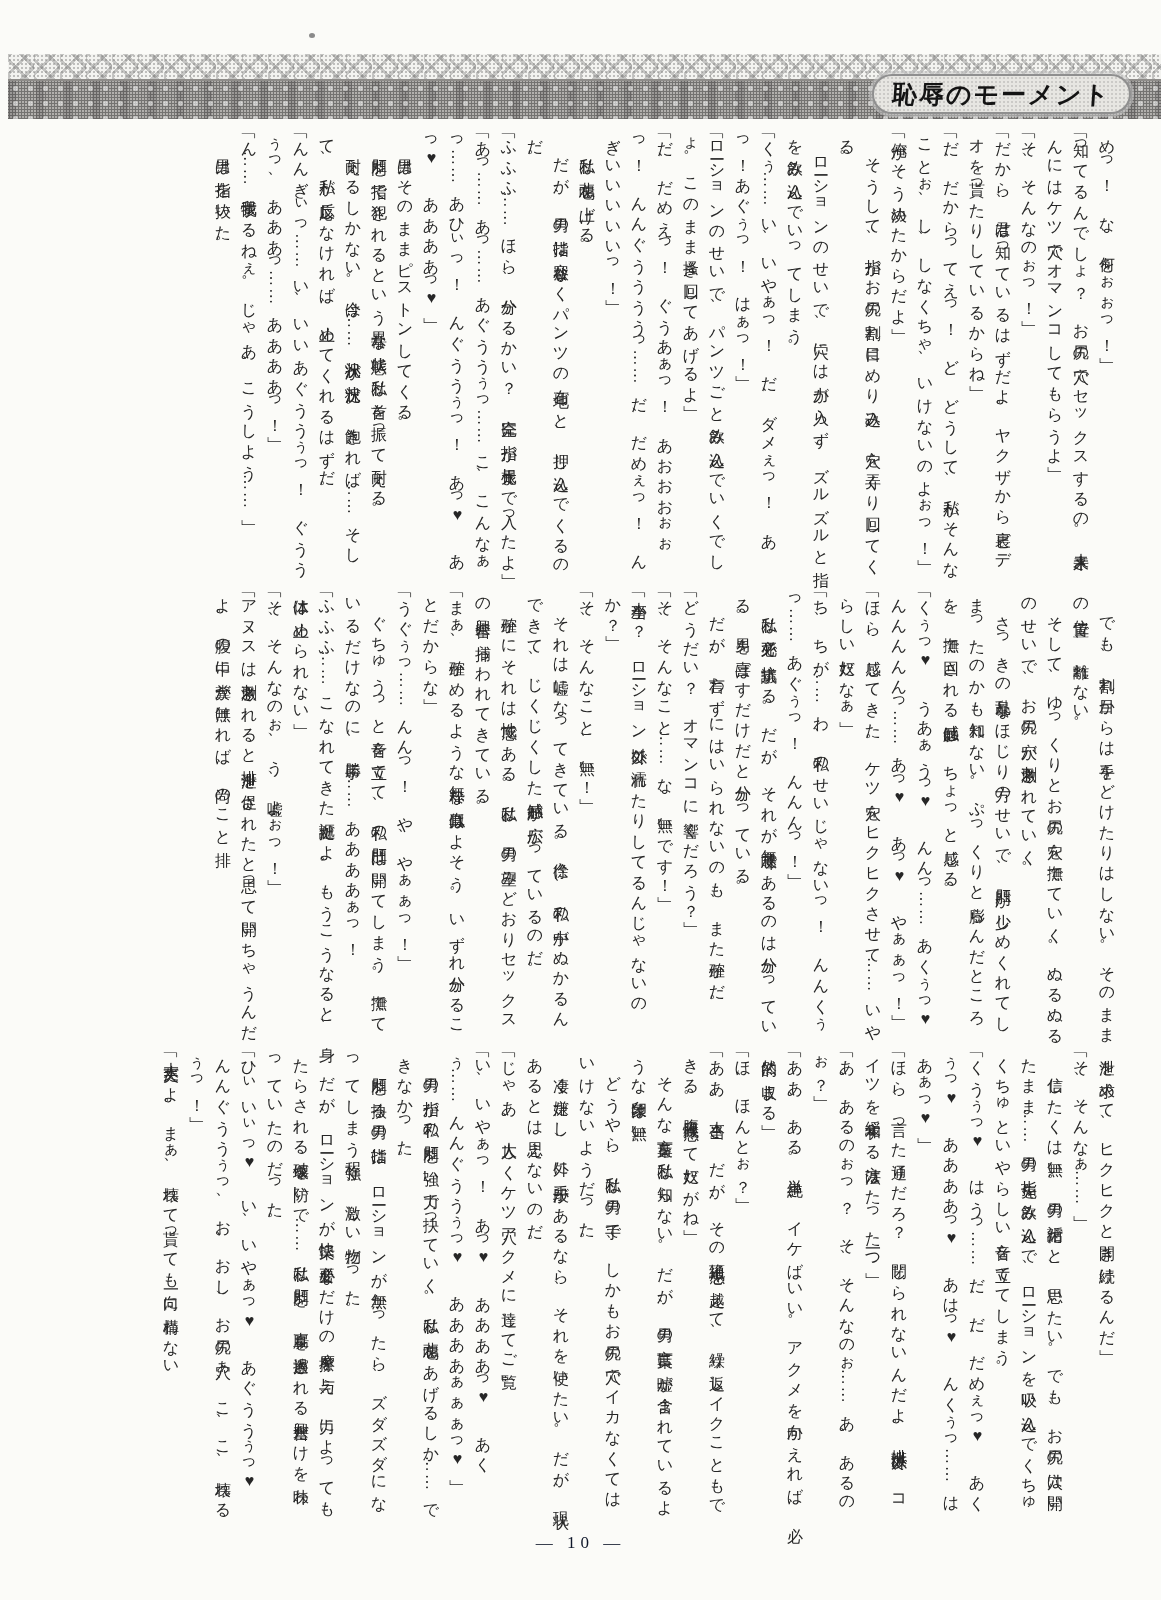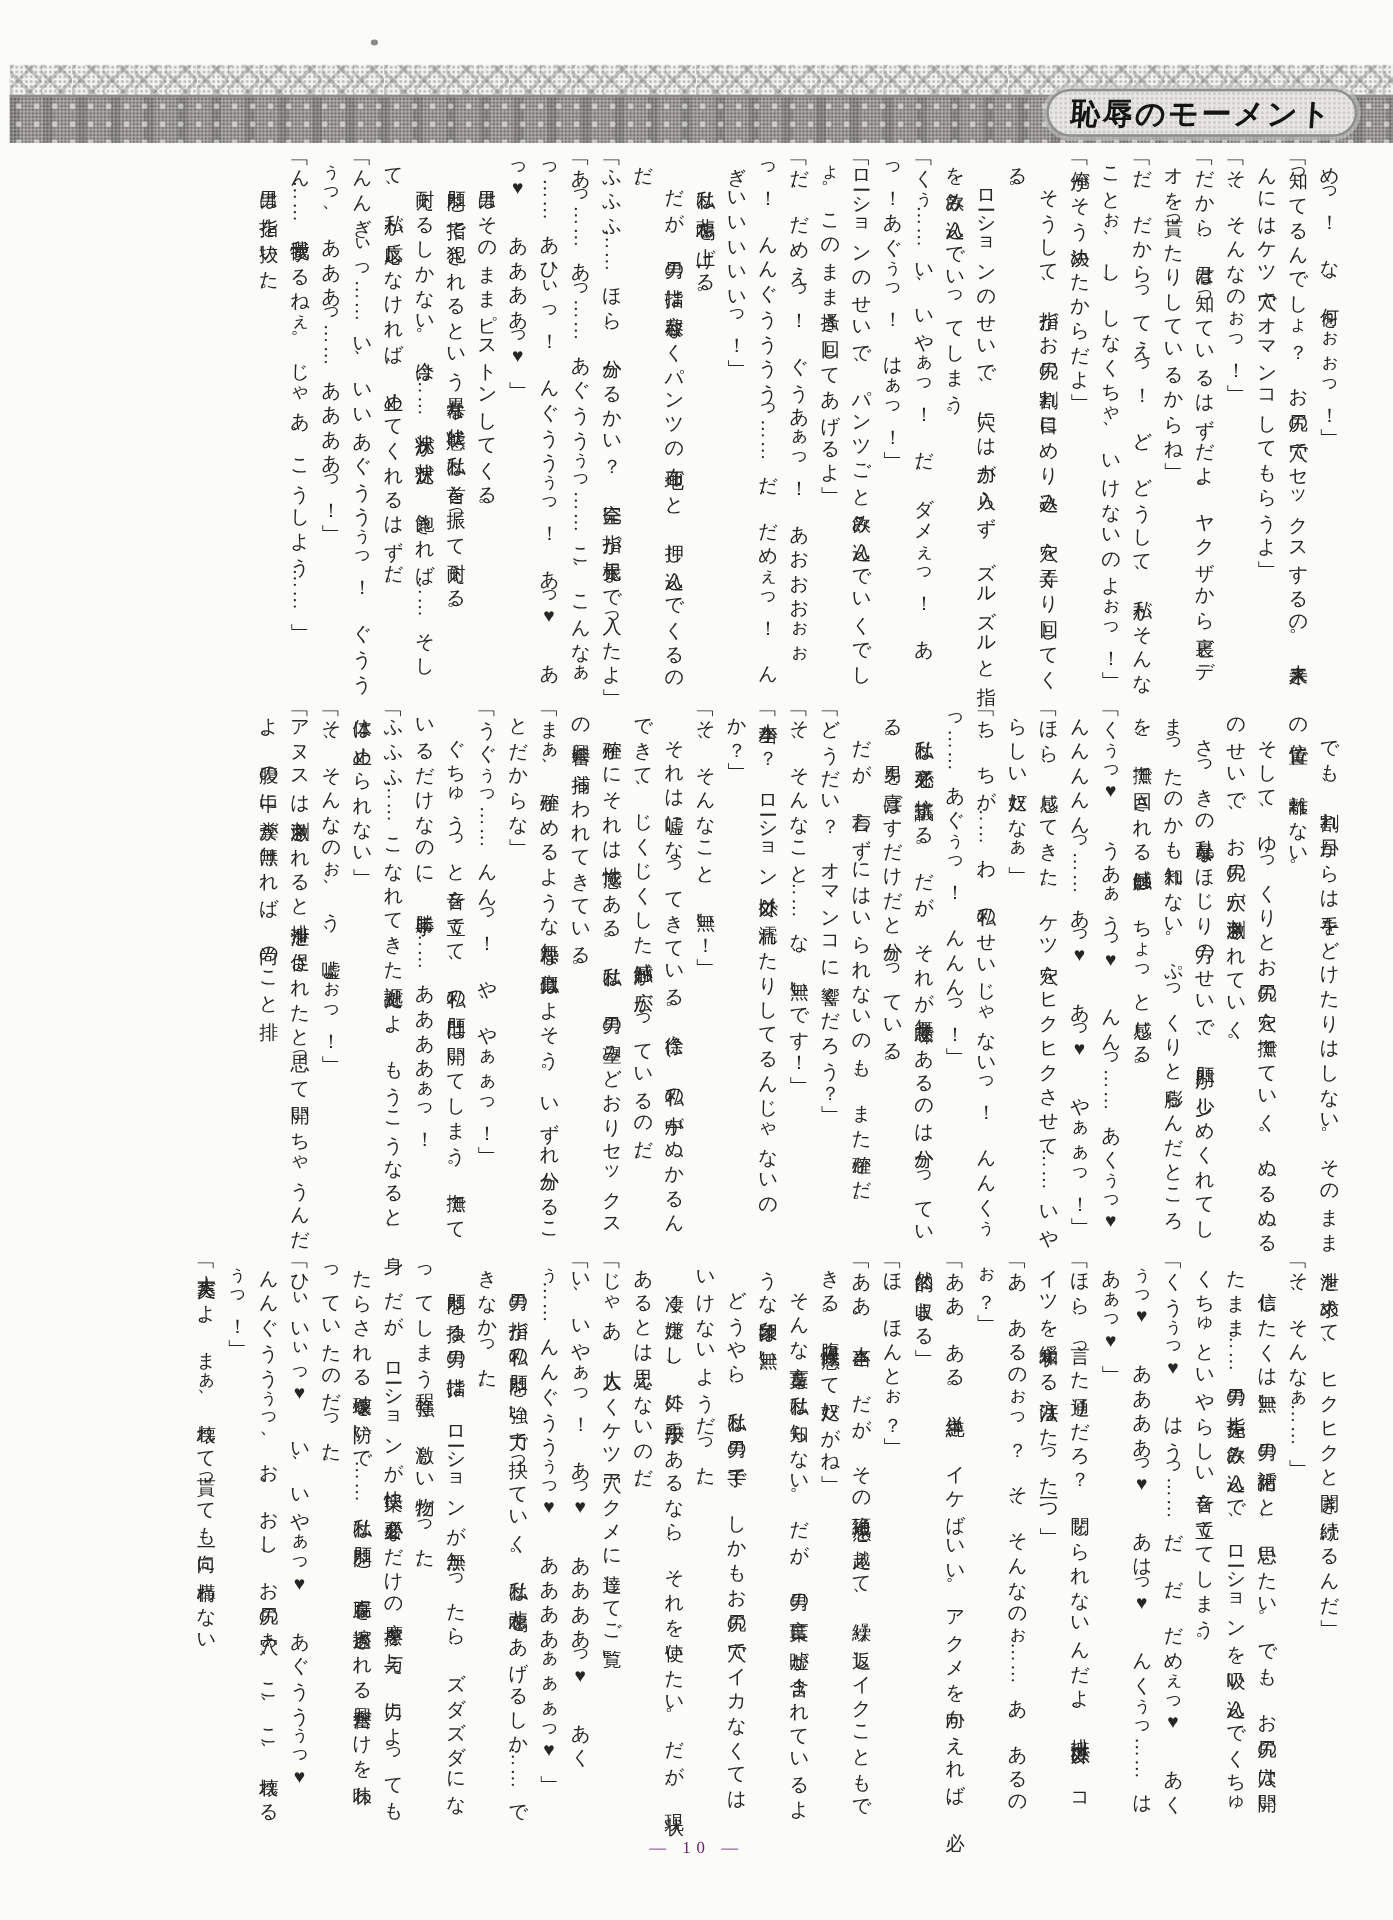--- a/index.html
+++ b/index.html
@@ -58,21 +58,21 @@
     color:#262626;
   }
   .band p { margin:0; padding:0; }
   .band1 { top:128px;  height:450px; }
   .band2 { top:587px;  height:452px; }
   .band3 { top:1047px; height:472px; }
 
   
   .pagenum {
     position:absolute; left:0; right:0; top:1533px;
-    text-align:center; font-size:14px; letter-spacing:5px; color:#701a75;
+    text-align:center; font-size:17px; letter-spacing:5px; color:#0f172a;
   }
 
   
   .speck { position:absolute; left:309px; top:33px; width:6px; height:5px;
            border-radius:50%; background:#8a8a8a; }
 </style>
 </head>
 <body>
 
 <div class="page">

